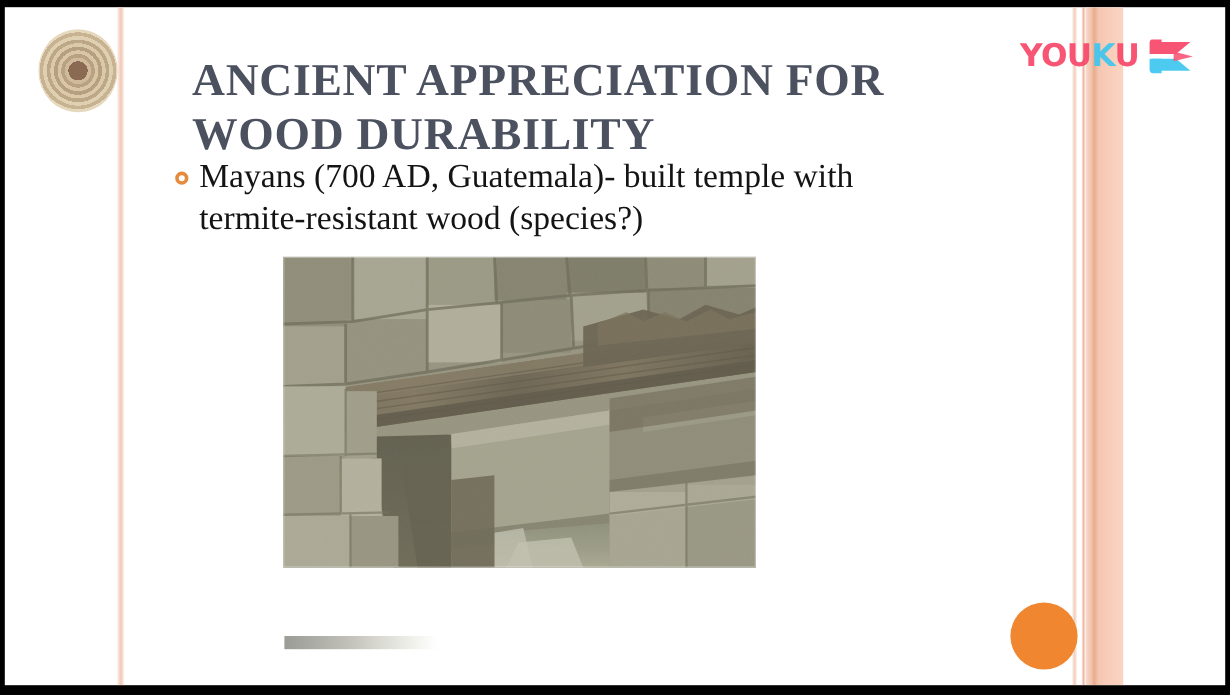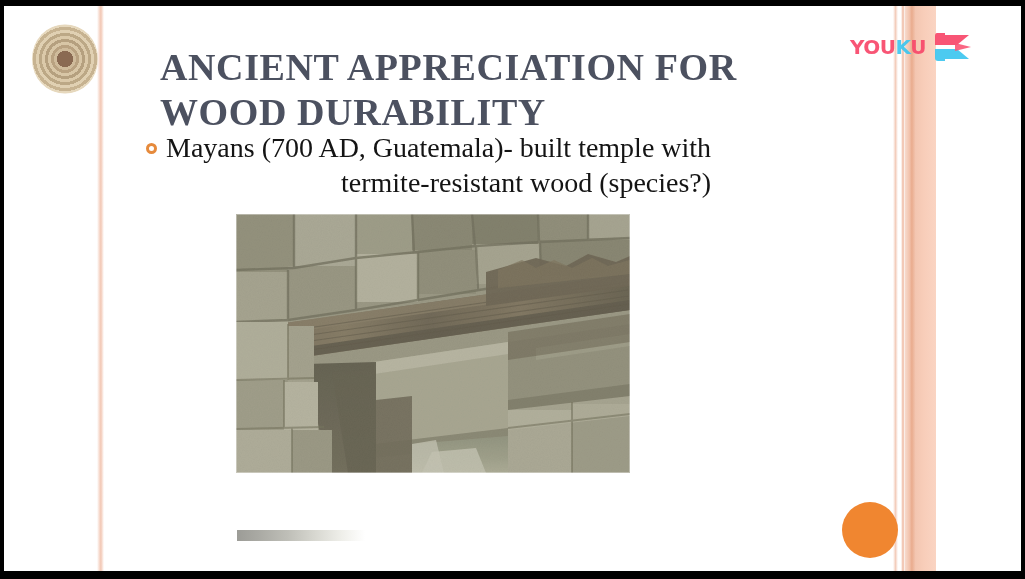--- a/index.html
+++ b/index.html
@@ -125,21 +125,21 @@
     left: 846px;
     top: 26px;
     display: flex;
     align-items: center;
     gap: 7px;
     opacity: 0.93;
   }
   #youku-wordmark {
     font-family: "DejaVu Sans", sans-serif;
     font-weight: bold;
-    font-size: 20px;
+    font-size: 26px;
     letter-spacing: -0.5px;
     line-height: 1;
   }
   #youku-wordmark .y-pink { color: #f8496b; }
   #youku-wordmark .y-cyan { color: #3fc6ef; }
   #youku-play-icon { display: block; }
 
   
   #bullet-row {
     position: absolute;
@@ -159,21 +159,20 @@
     border: 3px solid #e68a3c;
     background: #ffffff;
     box-sizing: border-box;
   }
   #bullet-text {
     color: #141414;
     font-family: "Liberation Serif", serif;
     font-size: 28px;
     line-height: 1.25;
     white-space: pre-line;
-    text-align: right;
   }
 
   
   #temple-photo {
     position: absolute;
     left: 232px;
     top: 208px;
     width: 394px;
     height: 259px;
     overflow: hidden;

